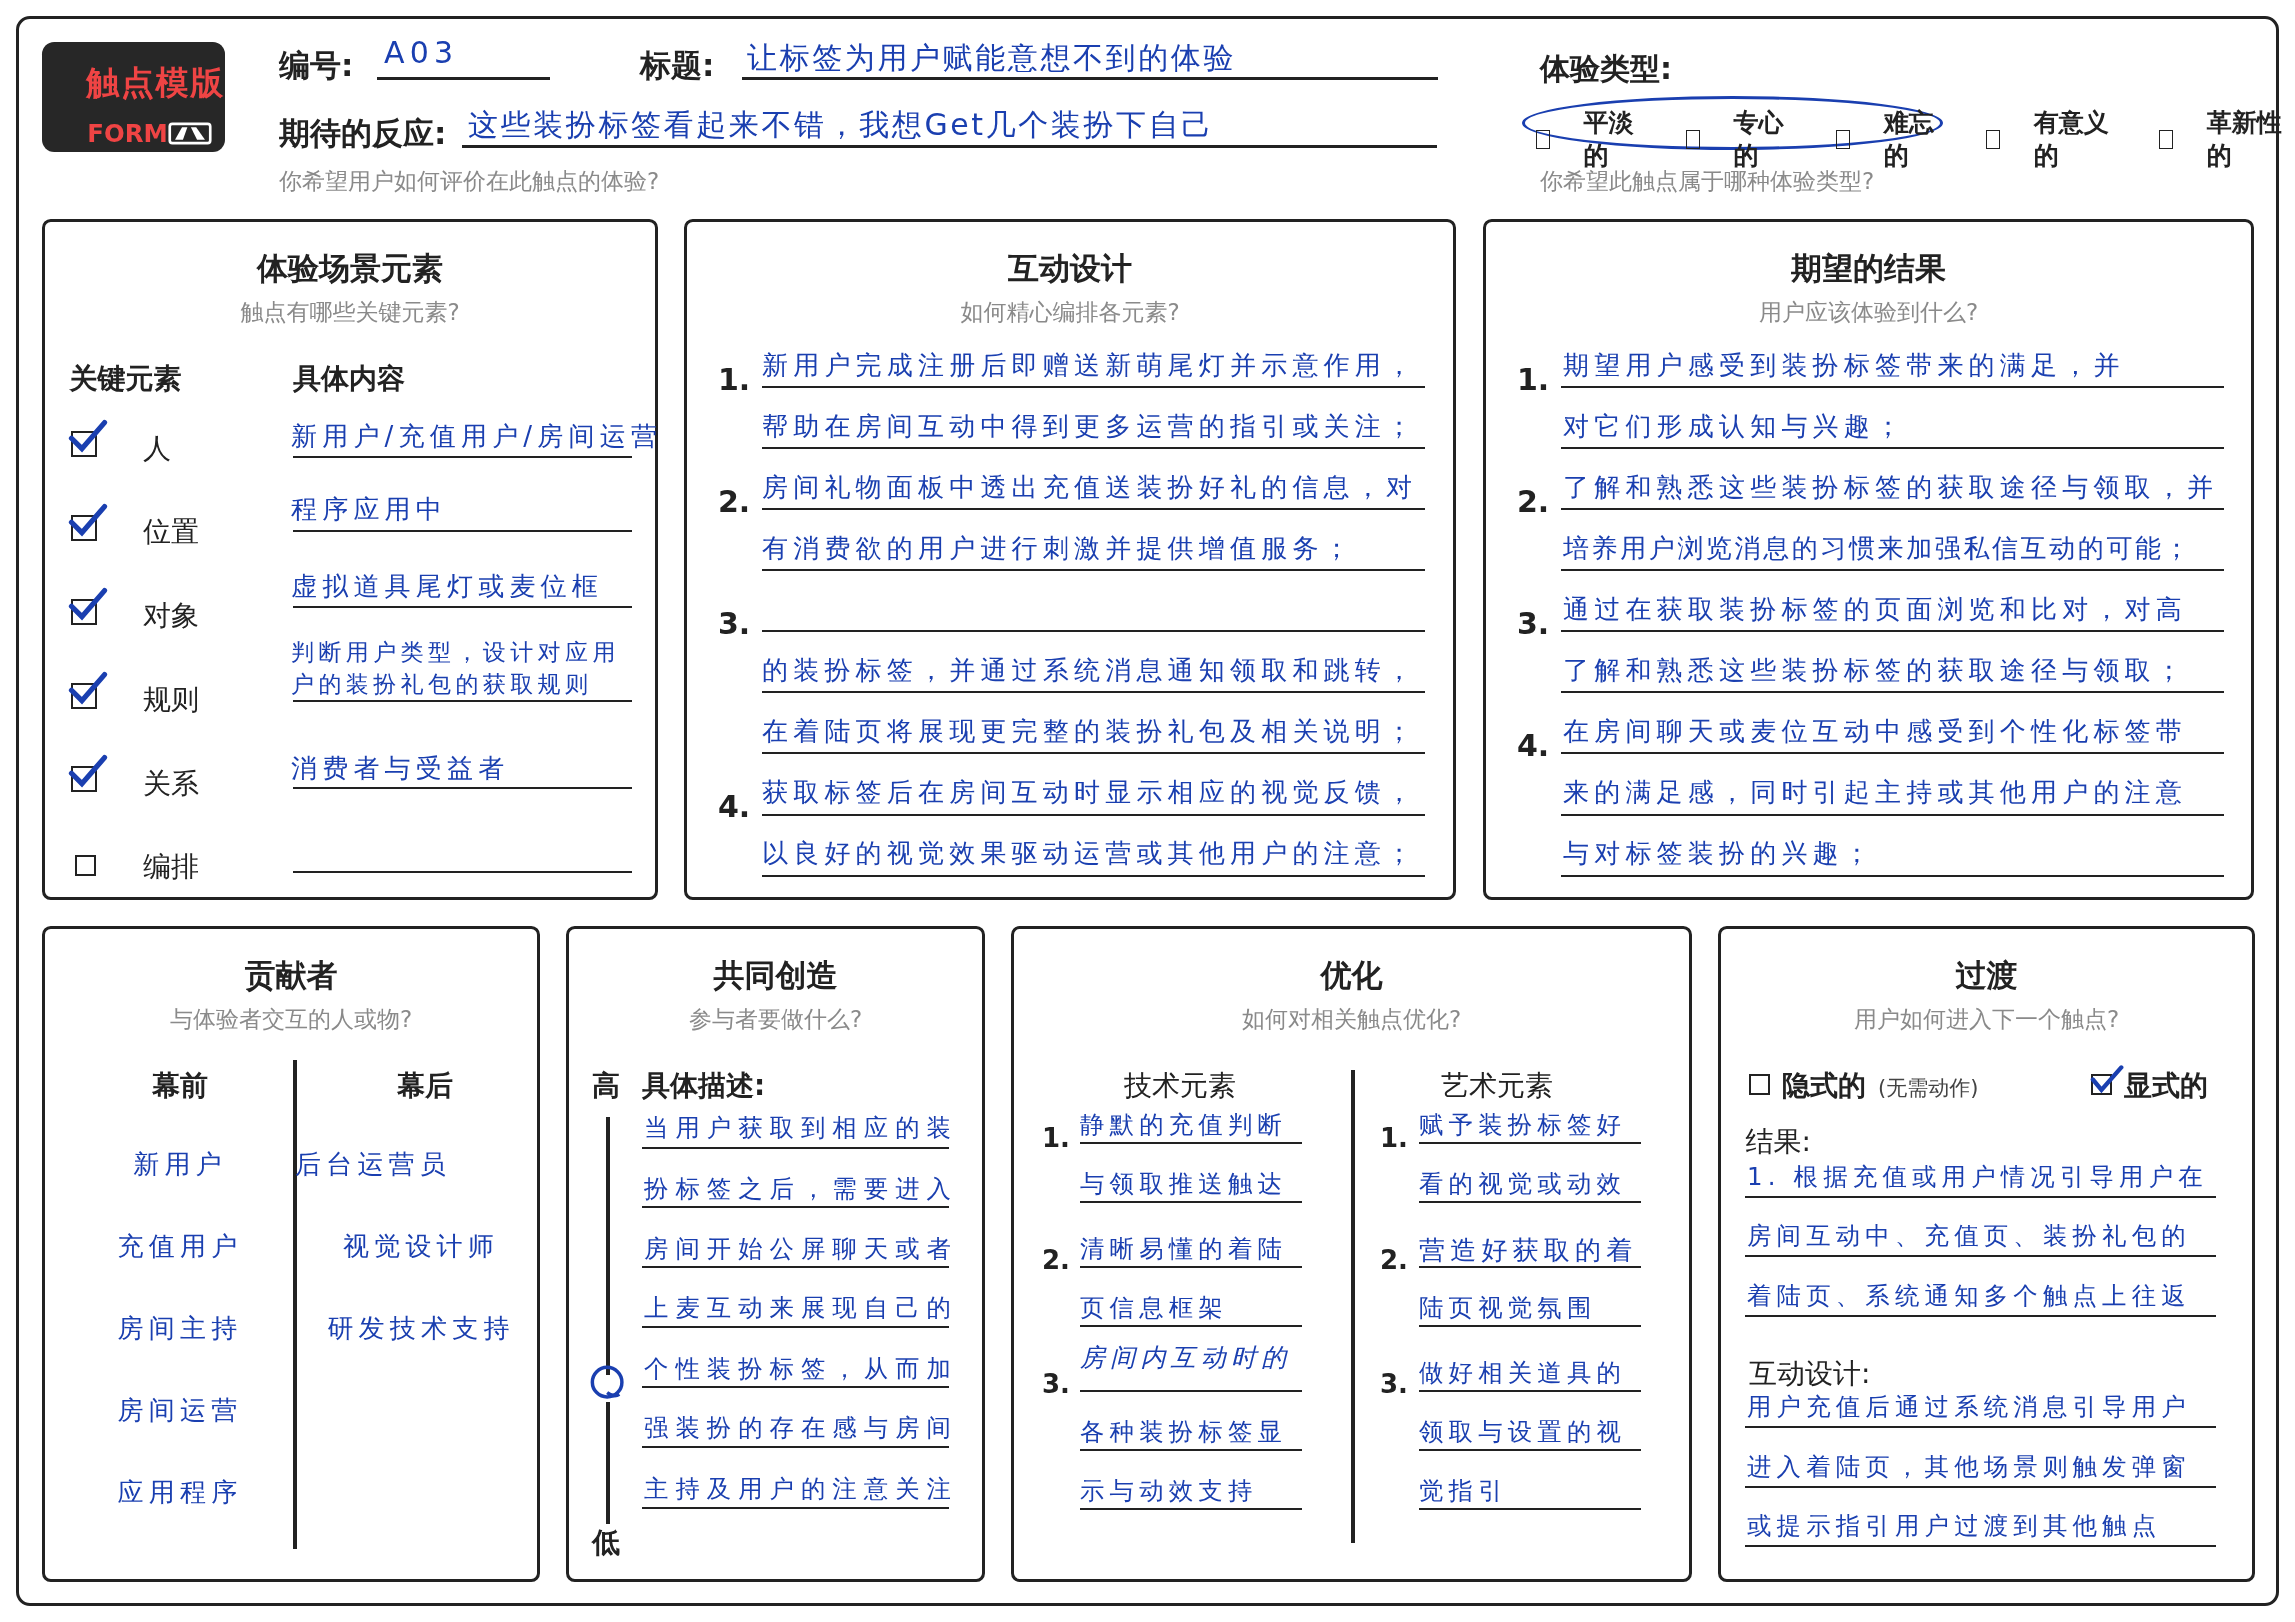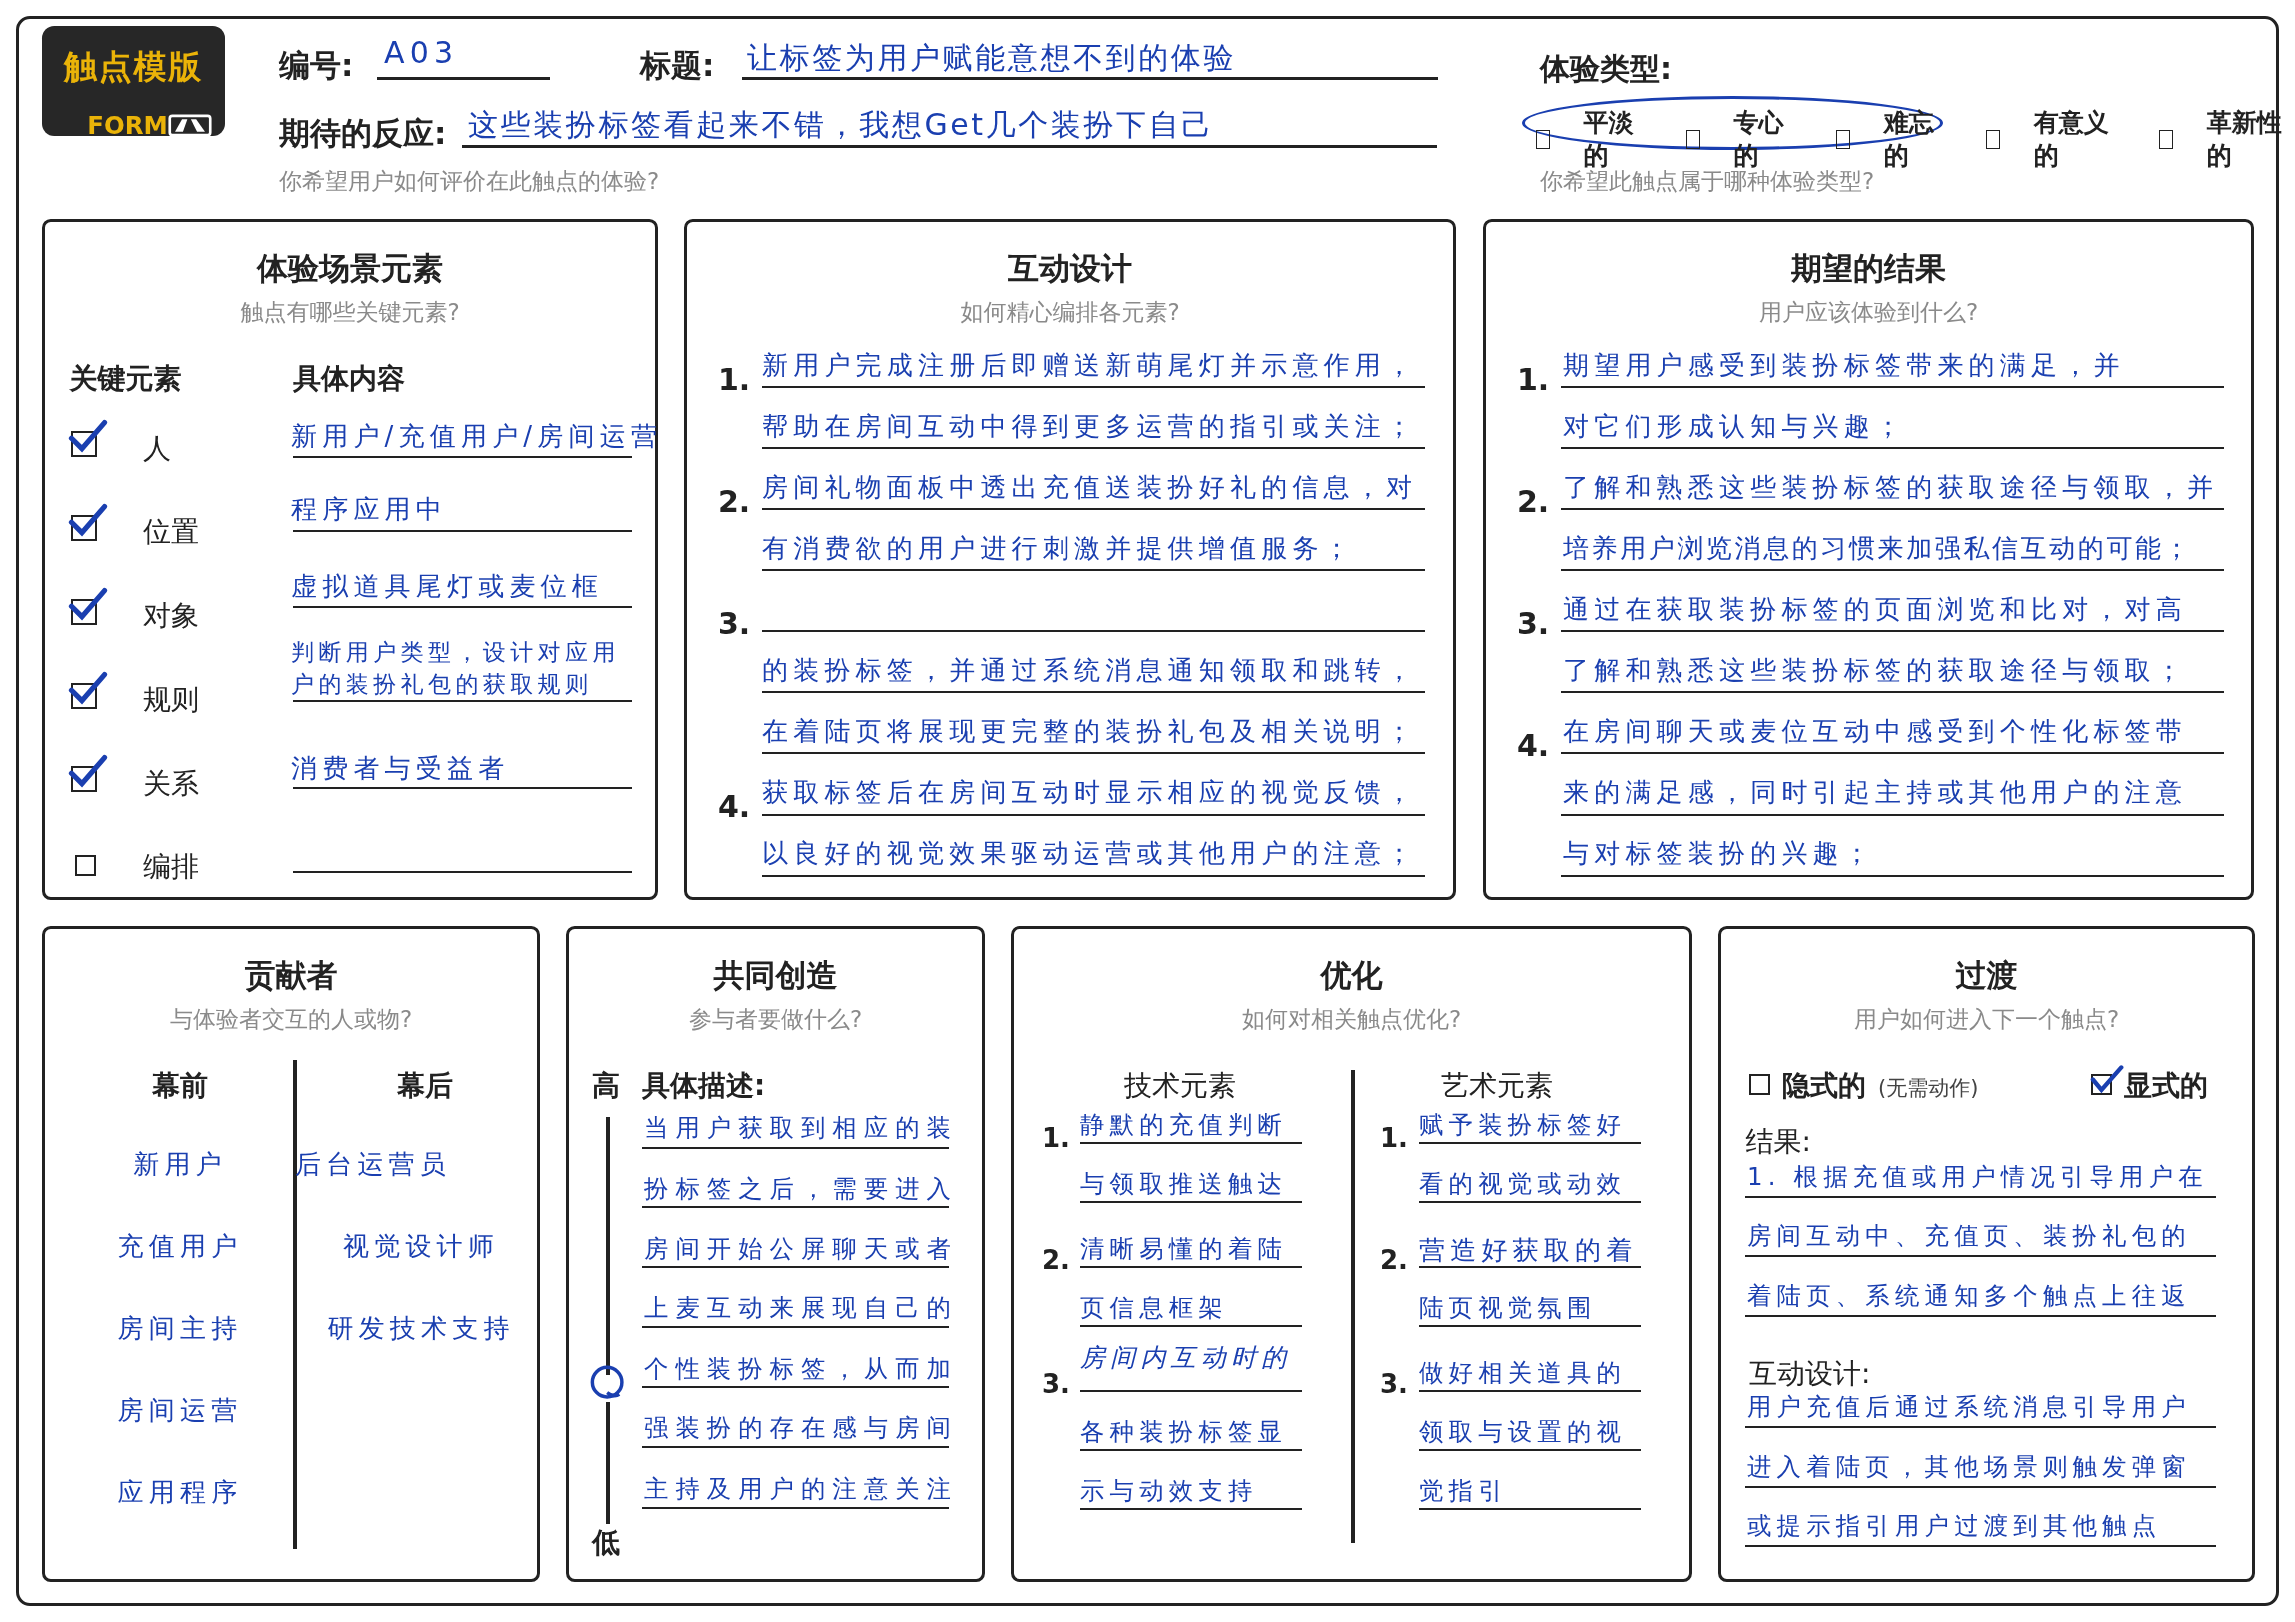--- a/index.html
+++ b/index.html
@@ -1,22 +1,22 @@
 <!DOCTYPE html>
 <html style="font-size:14px"><head>
 <meta charset="utf-8">
 <style>
   * { box-sizing: border-box; margin: 0; padding: 0; }
   html, body { width: 2295px; height: 1623px; background: #ffffff; overflow: hidden; }
   body { position: relative; font-family: "DejaVu Sans", "Liberation Sans", sans-serif; color: #222; }
   .frame { position: absolute; left: 15.7px; top: 15.7px; width: 2263px; height: 1590px; border: 3.5px solid #222; border-radius: 14px; }
   .hw { color: #1a3fb0; font-family: "DejaVu Sans", sans-serif; letter-spacing: 5.2px; }
-  .logo { position: absolute; left: 42px; top: 26px; width: 183px; height: 110px; background: #272727; border-radius: 12.2px; color: #eab308; text-align: center; }
+  .logo { position: absolute; left: 42px; top: 42px; width: 183px; height: 110px; background: #272727; border-radius: 12.2px; color: #ef4444; text-align: right; }
   .logo .t1 { font-size: 33px; font-weight: bold; margin-top: 19px; letter-spacing: 1.7px; }
-  .logo .t2 { font-size: 24.4px; font-weight: bold; margin-top: 21px; display: flex; justify-content: center; align-items: center; gap: 0; padding-left: 32px; }
+  .logo .t2 { font-size: 24.4px; font-weight: bold; margin-top: 13px; display: flex; justify-content: center; align-items: center; gap: 0; padding-left: 32px; }
   .logo .t2 svg { display: block; }
   .hlabel { position: absolute; font-size: 31px; font-weight: bold; color: #222; }
   .hline { position: absolute; border-bottom: 3.5px solid #222; }
   .hval { position: absolute; font-size: 30px; }
   .hint { position: absolute; font-size: 23px; color: #8a8a8a; }
   .types { position: absolute; left: 1536px; top: 106px; display: flex; gap: 37px; font-size: 25px; font-weight: bold; color: #222; }
   .types .opt { display: flex; align-items: center; gap: 30px; }
   .types .box { display: inline-block; width: 15.7px; height: 19px; border: 1.7px solid #222; margin-right: 3.5px; }
   .ellipse { position: absolute; left: 1522px; top: 96px; width: 421px; height: 54px; border: 3.5px solid #1a3fb0; border-radius: 50%; }
   .panel { position: absolute; border: 3.5px solid #222; border-radius: 8.7px; }

